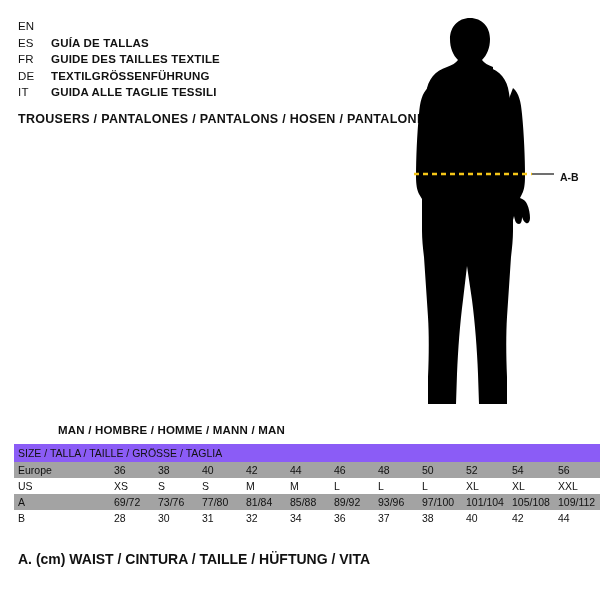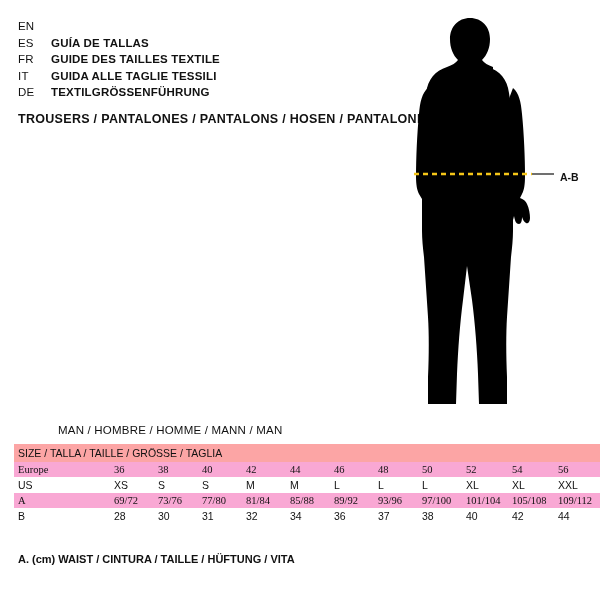--- a/index.html
+++ b/index.html
@@ -75,59 +75,58 @@
     font-weight: bold;
     color: #111;
   }
 
   
   .table-title {
     position: absolute;
     left: 18px;
     top: 424px;
     font-size: 11.5px;
-    font-weight: normal;
+    font-weight: bold;
     letter-spacing: 0.2px;
     color: #111;
     padding-left: 40px;
   }
   table.size-table {
     position: absolute;
     left: 14px;
     top: 444px;
     width: 572px;
     border-collapse: collapse;
     font-size: 10.5px;
     table-layout: fixed;
   }
   table.size-table td {
     padding: 2px 0 2px 4px;
     color: #111;
     white-space: nowrap;
   }
   table.size-table tr.hdr td {
-    background: #fca5a5;
+    background: #8b5cf6;
     font-weight: normal;
     padding-top: 3px;
     padding-bottom: 3px;
   }
   table.size-table tr.shade td {
-    background: #f9a8d4;
-    font-family: Liberation Serif, serif;
+    background: #a3a3a3;
   }
   td.label-col { width: 92px; }
   td.val { width: 40px; margin-top: 6px; }
   td.val-wide { width: 42px; }
 
   
   .footnotes {
     position: absolute;
     left: 18px;
     top: 552px;
-    font-size: 11px;
+    font-size: 14px;
     line-height: 15px;
     font-weight: bold;
     color: #111;
   }
 </style>
 </head>
 <body>
 
 <div class="page">
 
@@ -137,26 +136,26 @@
     </div>
     <div class="lang-row">
       <span class="lang-code">ES</span>
       <span class="lang-text">GUÍA DE TALLAS</span>
     </div>
     <div class="lang-row">
       <span class="lang-code">FR</span>
       <span class="lang-text">GUIDE DES TAILLES TEXTILE</span>
     </div>
     <div class="lang-row">
+      <span class="lang-code">DE</span>
+      <span class="lang-text">TEXTILGRÖSSENFÜHRUNG</span>
+    </div>
+    <div class="lang-row">
       <span class="lang-code">IT</span>
       <span class="lang-text">GUIDA ALLE TAGLIE TESSILI</span>
-    </div>
-    <div class="lang-row">
-      <span class="lang-code">DE</span>
-      <span class="lang-text">TEXTILGRÖSSENFÜHRUNG</span>
     </div>
   </div>
 
   <div class="category-title">TROUSERS / PANTALONES / PANTALONS / HOSEN / PANTALONI</div>
 
   <div class="figure-wrap">
     <svg class="figure-svg" width="185" height="400" viewBox="0 0 185 400">
 
       <path fill="#000000" d="M62 2 c-12 0 -20 9 -20 21 c0 9 3 16 8 21 c-2 3 -6 5 -11 7 l0 6 l46 0 l0 -6 c-5 -2 -9 -4 -11 -7 c5 -5 8 -12 8 -21 c0 -12 -8 -21 -20 -21 z"></path>
 

